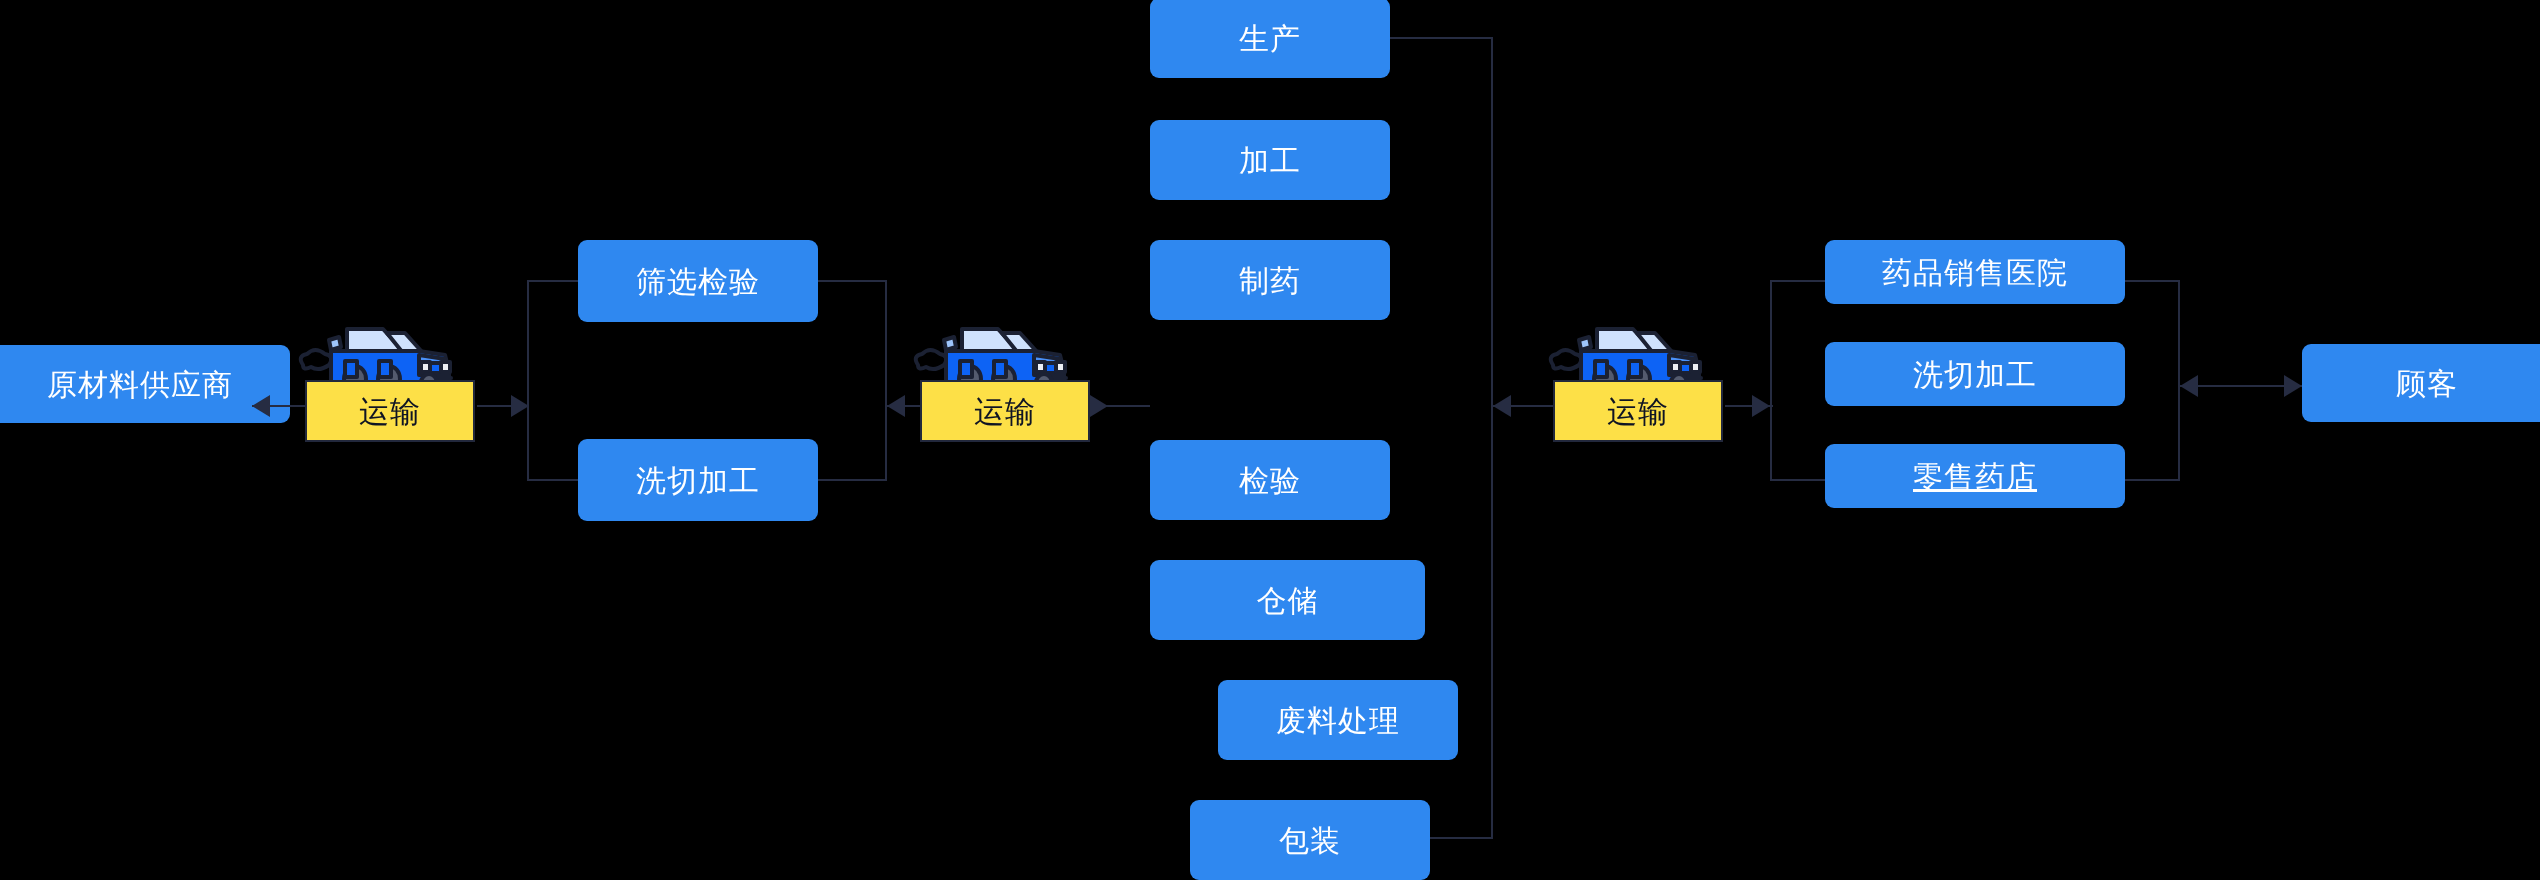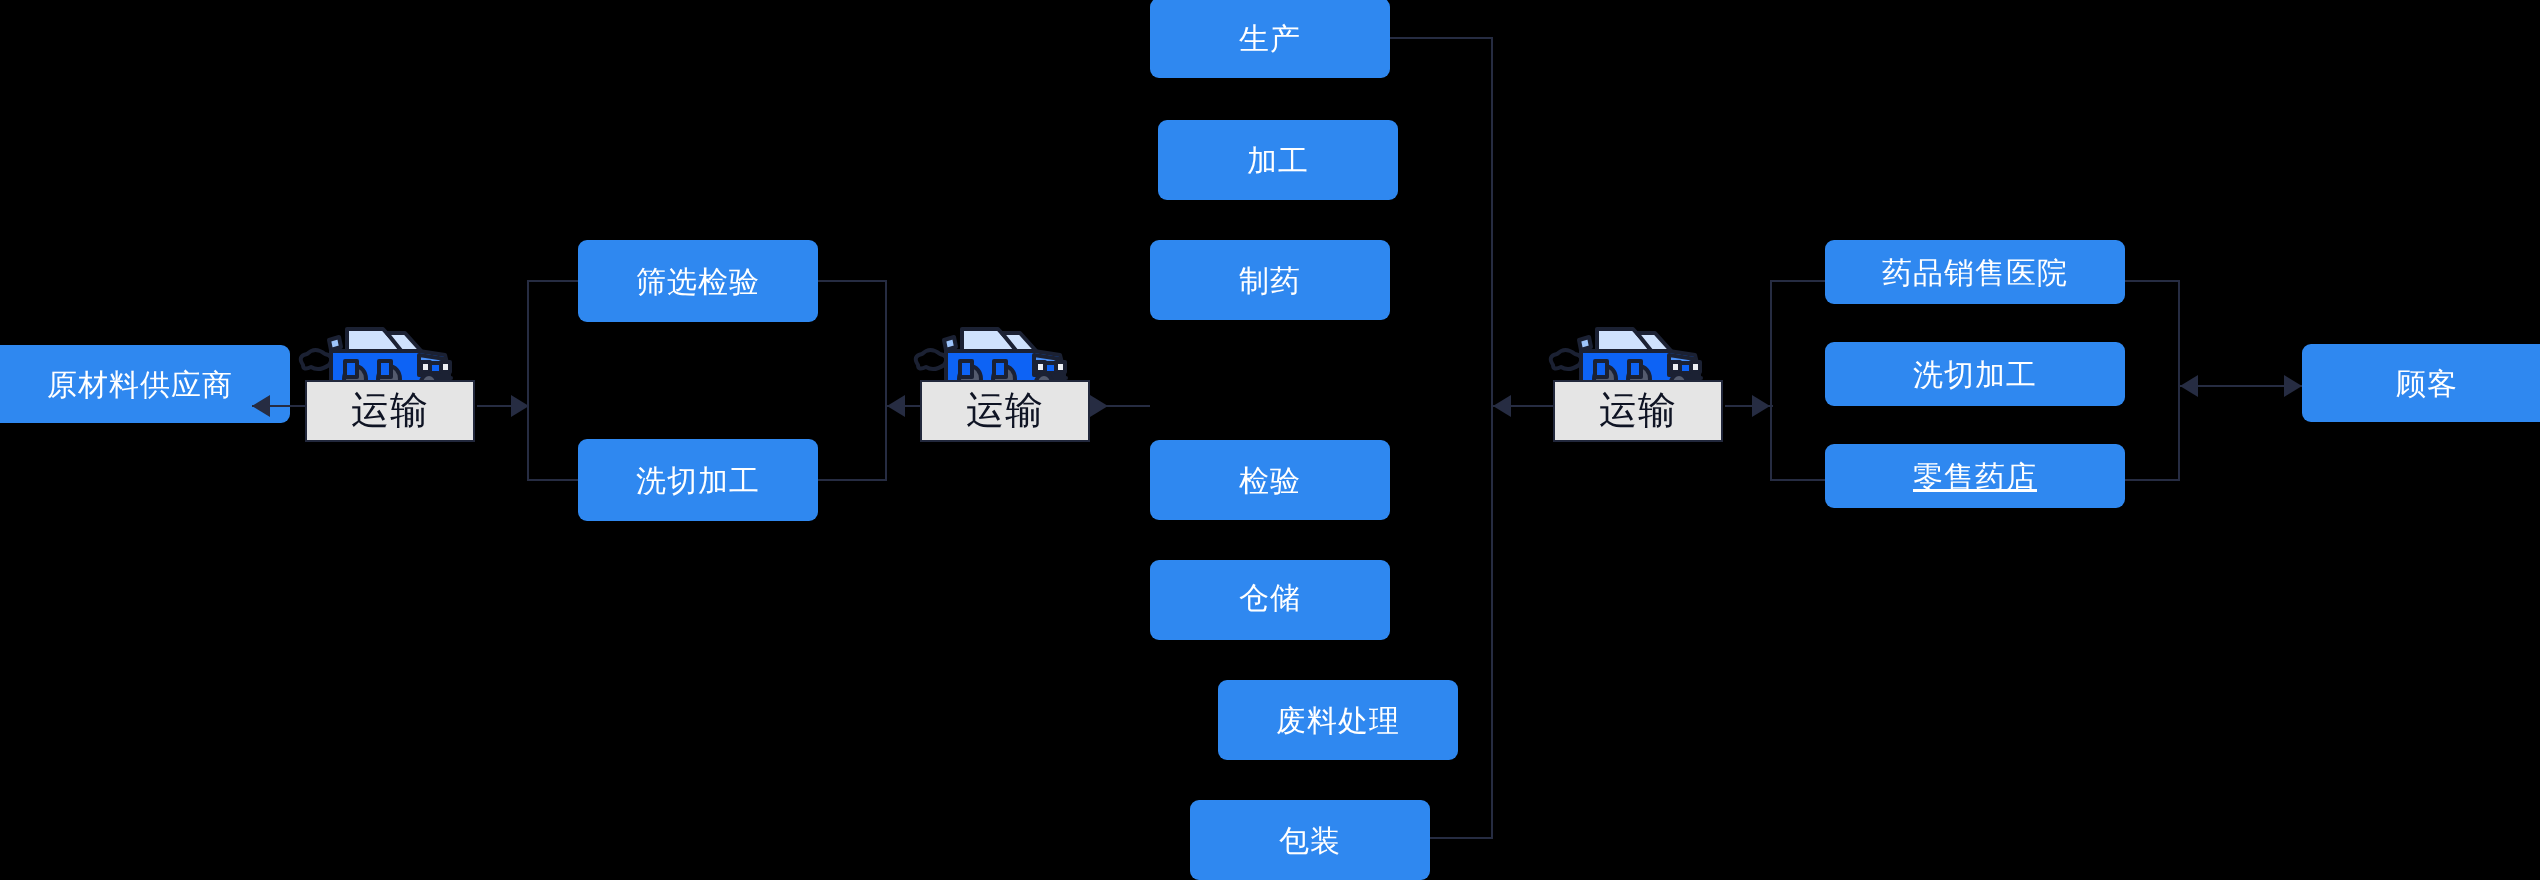--- a/index.html
+++ b/index.html
@@ -31,24 +31,24 @@
     line-height: 1.1;
   }
   .node-blue {
     background: #2f88f0;
     color: #ffffff;
     border-radius: 9px;
     font-size: 30px;
     letter-spacing: 1px;
   }
   .node-yellow {
-    background: #e5e5e5;
+    background: #fde047;
     color: #0f1424;
     border: 2px solid #22283c;
-    font-size: 38px;
+    font-size: 30px;
     letter-spacing: 1px;
   }
 
   
   .hline {
     position: absolute;
     height: 2px;
     background: #262c42;
   }
   .vline {
@@ -155,24 +155,24 @@
   <div class="node node-yellow" style="left:920px; top:380px; width:170px; height:62px;">运输</div>
 
   <div class="hline" style="left:1092px; top:405px; width:58px;"></div>
   <div class="arrow arrow-right" style="left:1090px; top:395px;"></div>
 
   <div class="hline" style="left:1390px; top:37px; width:103px;"></div>
   <div class="vline" style="left:1491px; top:37px; height:802px;"></div>
   <div class="hline" style="left:1390px; top:837px; width:103px;"></div>
 
   <div class="node node-blue" style="left:1150px; top:-2px; width:240px; height:80px;">生产</div>
-  <div class="node node-blue" style="left:1150px; top:120px; width:240px; height:80px;margin-left:8px;">加工</div>
+  <div class="node node-blue" style="left:1150px; top:120px; width:240px; height:80px;">加工</div>
   <div class="node node-blue" style="left:1150px; top:240px; width:240px; height:80px;">制药</div>
   <div class="node node-blue" style="left:1150px; top:440px; width:240px; height:80px;">检验</div>
-  <div class="node node-blue" style="left:1150px; top:560px; width:240px; height:80px;font-family:Liberation Mono, monospace;">仓储</div>
+  <div class="node node-blue" style="left:1150px; top:560px; width:275px; height:80px;">仓储</div>
   <div class="node node-blue" style="left:1218px; top:680px; width:240px; height:80px;">废料处理</div>
   <div class="node node-blue" style="left:1190px; top:800px; width:240px; height:80px;">包装</div>
 
   <div class="hline" style="left:1493px; top:405px; width:64px;"></div>
   <div class="arrow arrow-left" style="left:1493px; top:395px;"></div>
 
   <div class="car-icon" style="left:1545px; top:315px;">
     <svg viewBox="0 0 160 96" xmlns="http://www.w3.org/2000/svg">
       <g fill="none" stroke="#1b2133" stroke-width="4" stroke-linejoin="round" stroke-linecap="round">
         <path d="M8 50 q-6 -9 4 -11 q8 -8 18 0 q10 2 4 11 q-10 7 -18 2 q-8 4 -8 -2 z" fill="#000000"></path>

